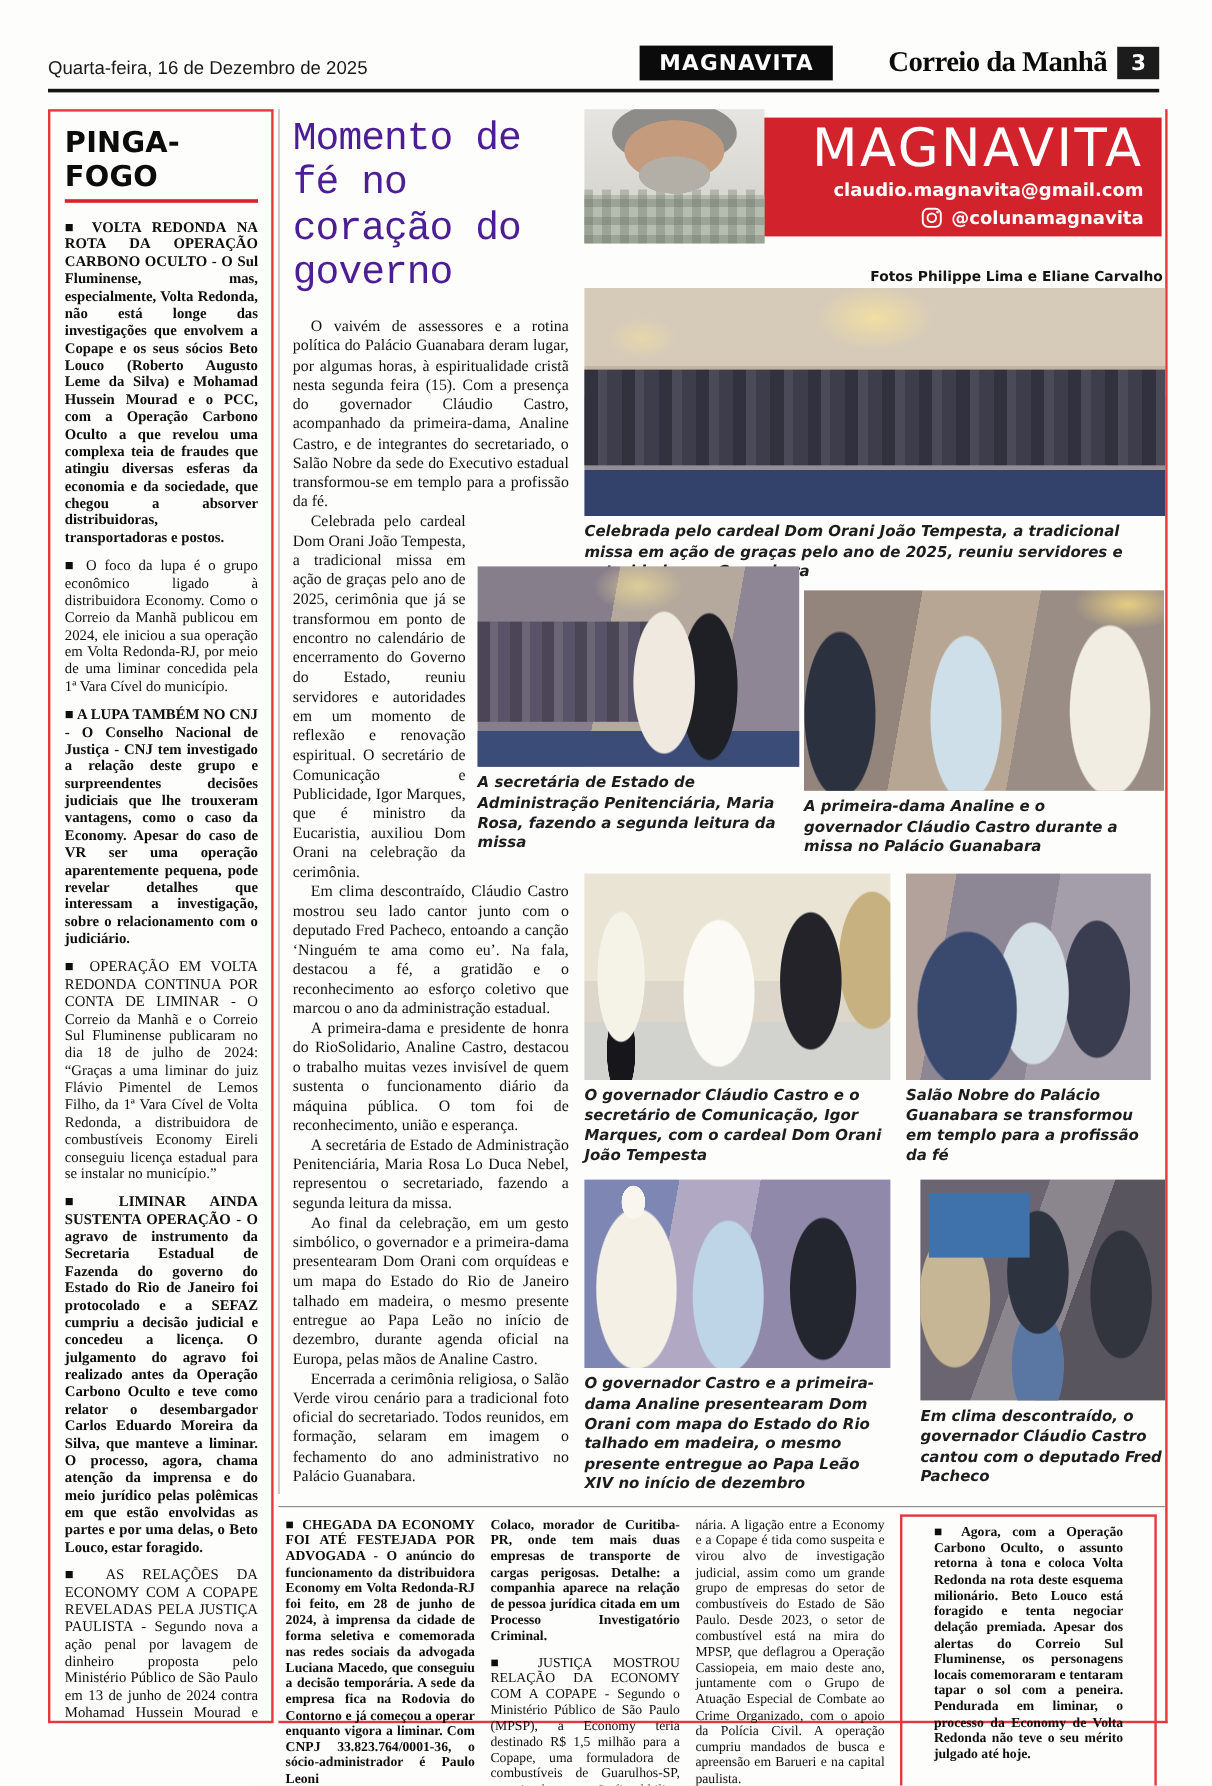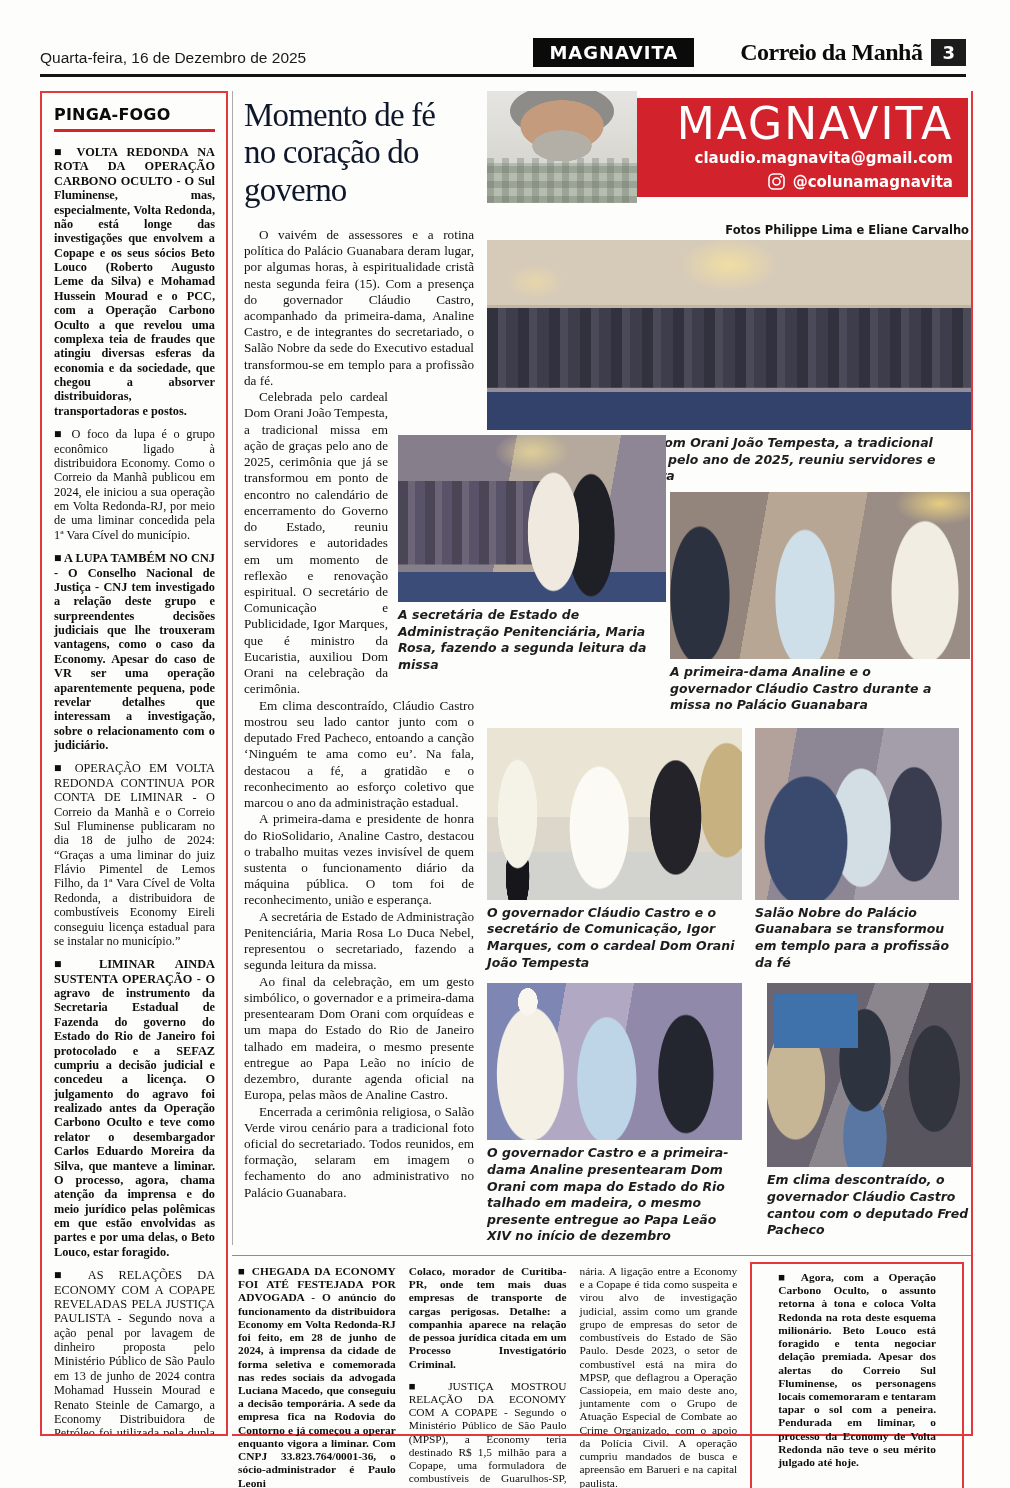--- a/index.html
+++ b/index.html
@@ -19,36 +19,36 @@
   .pagenum { background:#1c1c1c; color:#fff; font-family:"DejaVu Sans", sans-serif;
              font-weight:700; font-size:18px; padding:3px 11px; }
   .toprule { height:3px; background:#141414; margin:0 44px 0 40px; }
 
   
   .content { display:flex; margin:14px 44px 0 40px; height:1345px; }
 
   
   .pinga { flex:none; width:188px; border:2px solid #e5383c; padding:12px 11px 8px 12px;
            overflow:hidden; height:100%; }
-  .pinga h2 { font-family:"DejaVu Sans", sans-serif; font-weight:800; font-size:16px;
+  .pinga h2 { font-family:"DejaVu Sans", sans-serif; font-weight:800; font-size:24px;
               letter-spacing:.2px; color:#0c0c0c; }
   .pinga-rule { height:3px; background:#d8232a; margin:5px 0 13px; }
   .pinga p { font-size:12.3px; line-height:1.17; text-align:justify; margin-bottom:9px;
              color:#0e0e0e; }
   .b { font-weight:700; }
 
   
   .mainwrap { flex:1; margin-left:4px; border-right:2px solid #e5383c;
               border-bottom:2px solid #e5383c; padding-bottom:4px; position:relative; }
   .upper { display:flex; }
 
   
   .artcol { flex:none; width:248px; border-left:1px solid #ababab; padding:2px 6px 0 11px; }
-  .artcol h1 { font-family:Liberation Serif, serif; font-weight:500; font-size:33px;
-               line-height:1.13; letter-spacing:-0.8px; color:#0f172a; margin:4px 0 18px; }
+  .artcol h1 { font-family:Liberation Mono, monospace; font-weight:500; font-size:33px;
+               line-height:1.13; letter-spacing:-0.8px; color:#4c1d95; margin:4px 0 18px; }
   .artbody p { font-size:13.2px; line-height:1.23; text-align:justify; text-indent:15px;
                color:#101010; }
   .fig2 { float:right; width:268px; margin:46px -192px 6px 10px; }
   .fig2 .photo { height:167px; }
   .fig2 figcaption { width:262px; }
 
   
   .photocol { flex:none; width:484px; margin-left:7px; }
   .photo { position:relative; overflow:hidden; background:#9a9a9a; }
   figcaption, .caption { font-family:"DejaVu Sans", sans-serif; font-style:italic;

